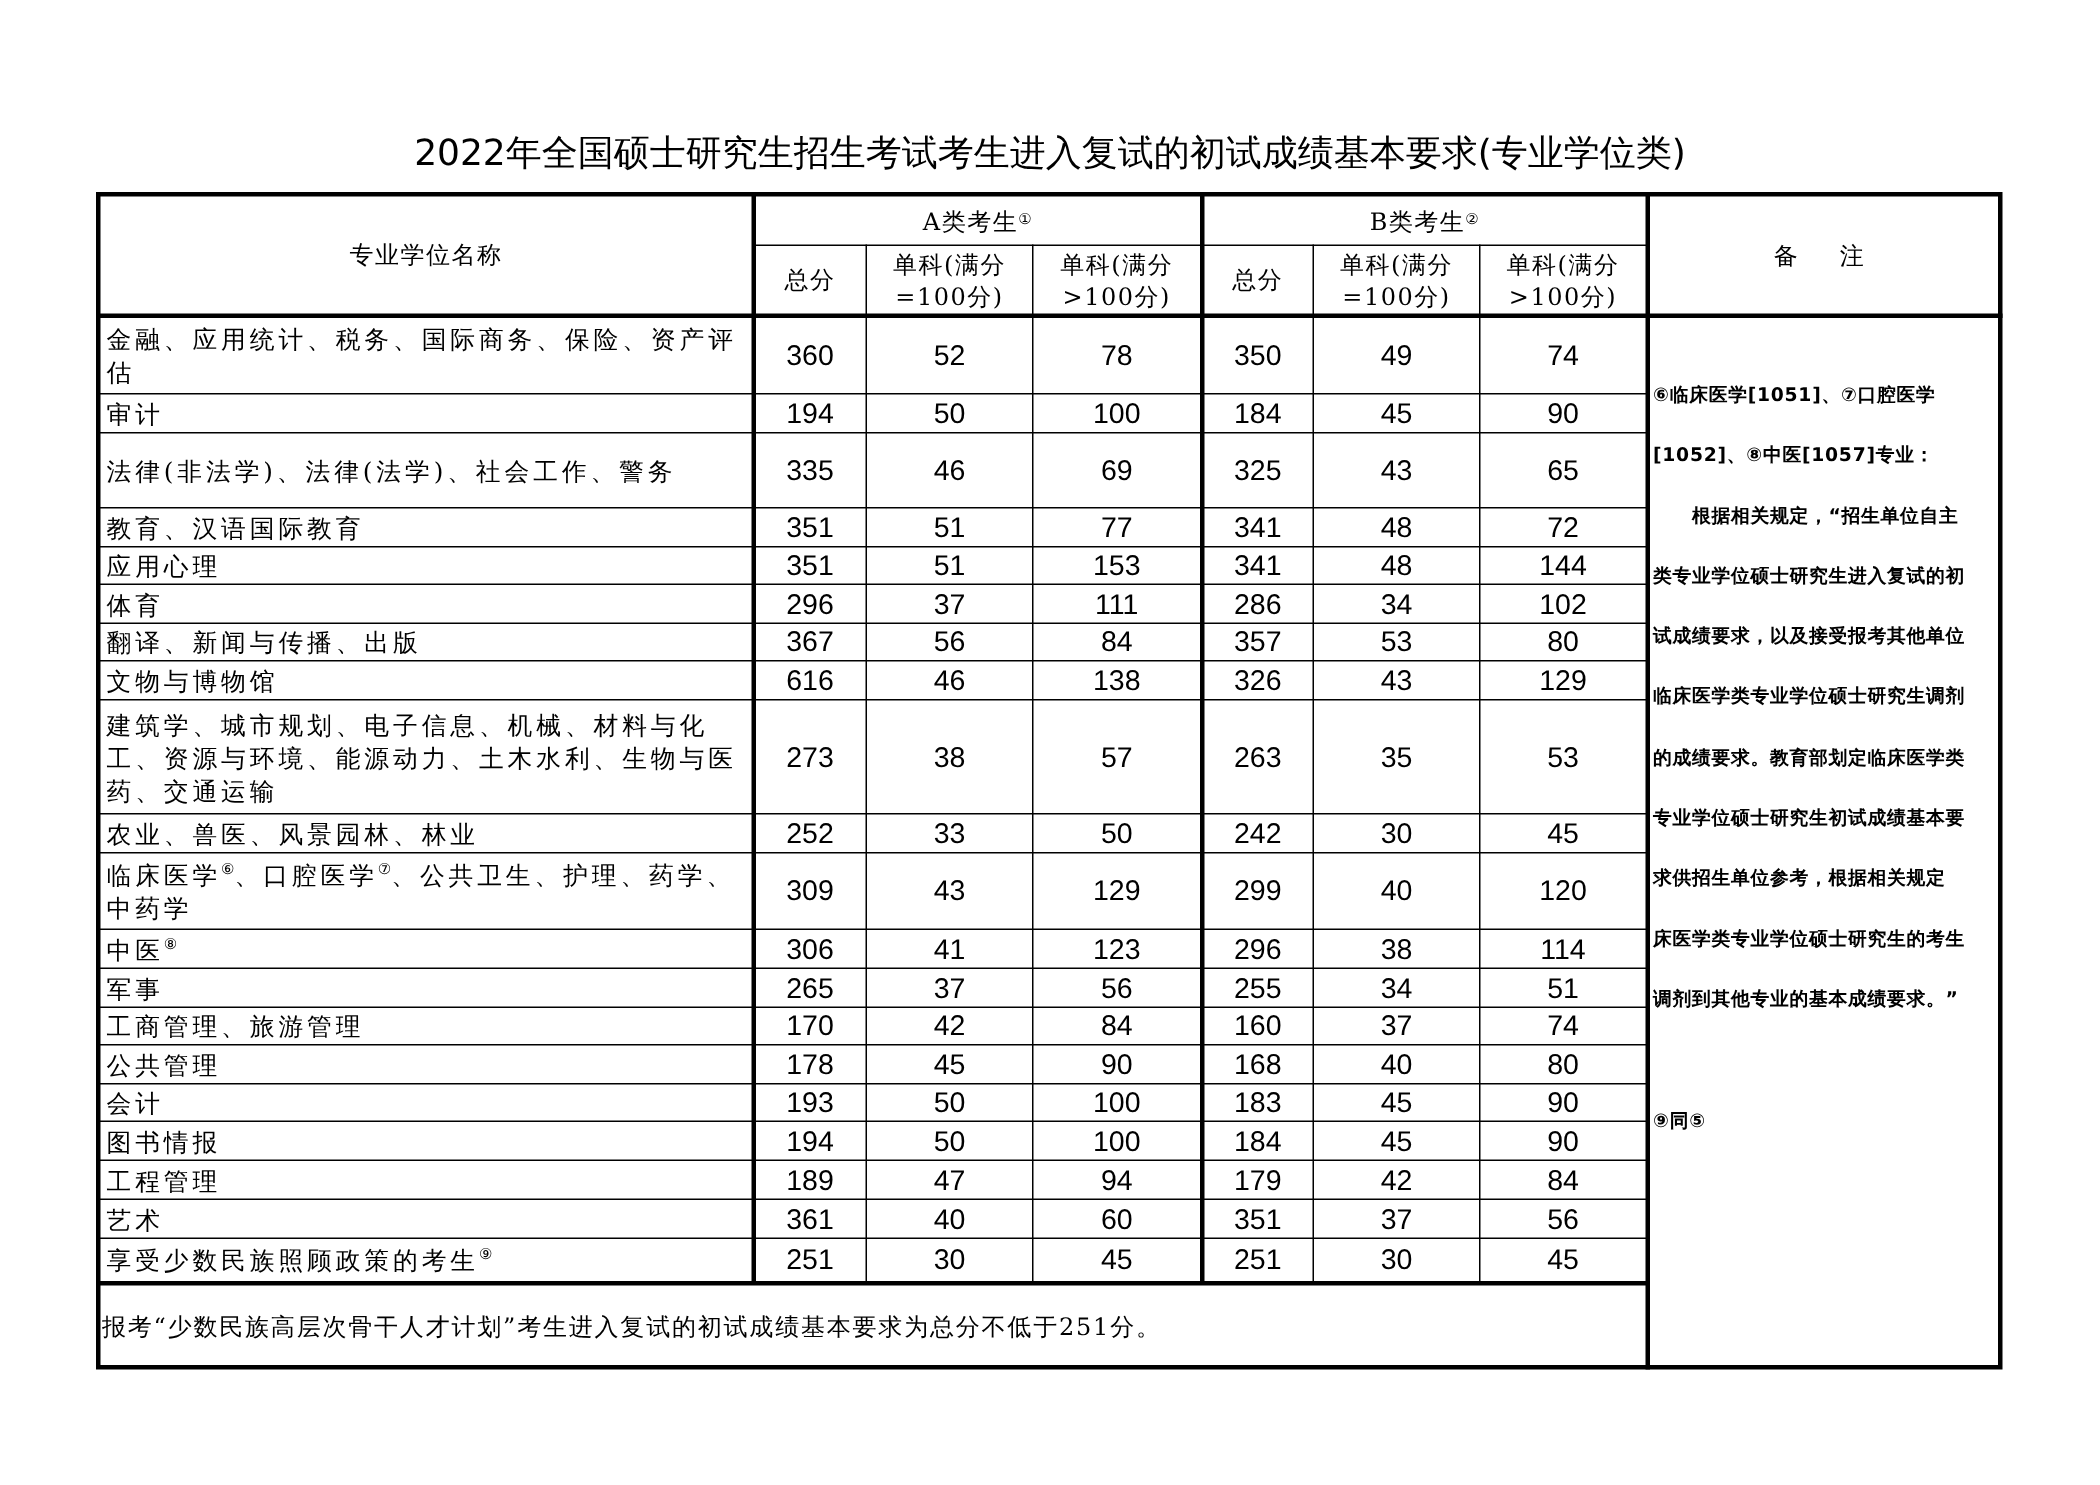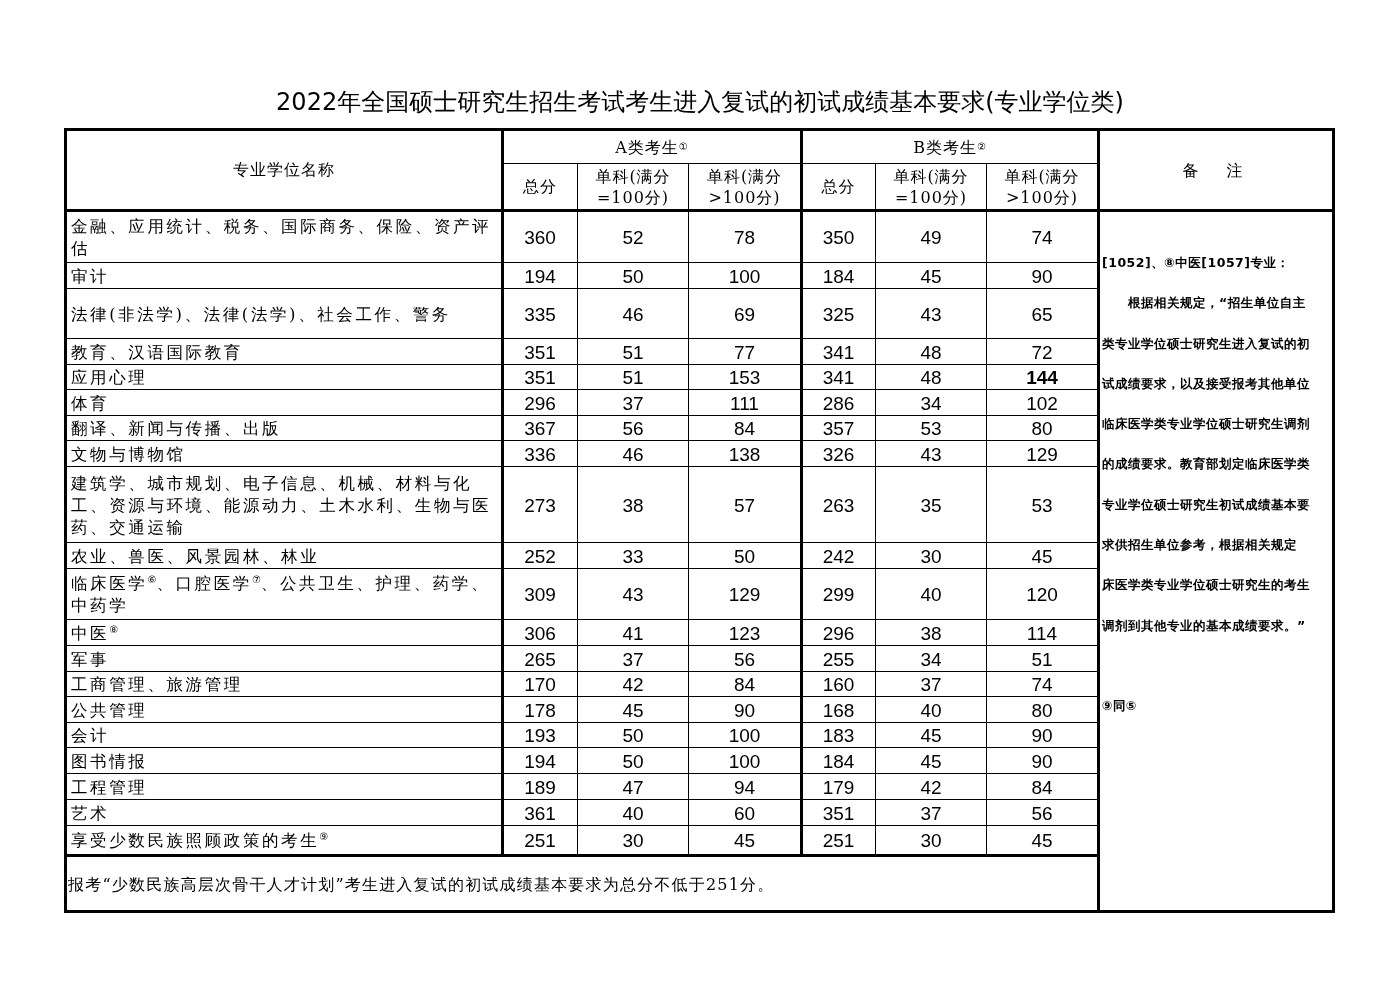--- a/index.html
+++ b/index.html
@@ -145,21 +145,21 @@
     </div>
     <div>
       <div class="cell name" style="left: 67px; top: 366px; width: 434px; height: 24px;">
         <span>应用心理</span>
       </div>
       <div class="cell num" style="left: 503px; top: 366px; width: 74px; height: 24px;">351</div>
       <div class="cell num" style="left: 578px; top: 366px; width: 110px; height: 24px;">51</div>
       <div class="cell num" style="left: 689px; top: 366px; width: 111px; height: 24px;">153</div>
       <div class="cell num" style="left: 802px; top: 366px; width: 73px; height: 24px;">341</div>
       <div class="cell num" style="left: 876px; top: 366px; width: 110px; height: 24px;">48</div>
-      <div class="cell num" style="left: 987px; top: 366px; width: 110px; height: 24px; font-weight: bold;">144</div>
+      <div class="cell num" style="left: 987px; top: 366px; width: 110px; height: 24px;">144</div>
     </div>
     <div>
       <div class="cell name" style="left: 67px; top: 391px; width: 461px; height: 25px; text-align: right;">
         <span>体育</span>
       </div>
       <div class="cell num" style="left: 503px; top: 391px; width: 74px; height: 25px;">296</div>
       <div class="cell num" style="left: 578px; top: 391px; width: 110px; height: 25px;">37</div>
       <div class="cell num" style="left: 689px; top: 391px; width: 111px; height: 25px;">111</div>
       <div class="cell num" style="left: 802px; top: 391px; width: 73px; height: 25px;">286</div>
       <div class="cell num" style="left: 876px; top: 391px; width: 110px; height: 25px;">34</div>
@@ -173,21 +173,21 @@
       <div class="cell num" style="left: 578px; top: 417px; width: 110px; height: 24px;">56</div>
       <div class="cell num" style="left: 689px; top: 417px; width: 111px; height: 24px;">84</div>
       <div class="cell num" style="left: 802px; top: 417px; width: 73px; height: 24px;">357</div>
       <div class="cell num" style="left: 876px; top: 417px; width: 110px; height: 24px;">53</div>
       <div class="cell num" style="left: 987px; top: 417px; width: 110px; height: 24px;">80</div>
     </div>
     <div>
       <div class="cell name" style="left: 67px; top: 442px; width: 434px; height: 25px;">
         <span>文物与博物馆</span>
       </div>
-      <div class="cell num" style="left: 503px; top: 442px; width: 74px; height: 25px;">336</div>
+      <div class="cell num" style="left: 503px; top: 442px; width: 74px; height: 25px;">616</div>
       <div class="cell num" style="left: 578px; top: 442px; width: 110px; height: 25px;">46</div>
       <div class="cell num" style="left: 689px; top: 442px; width: 111px; height: 25px;">138</div>
       <div class="cell num" style="left: 802px; top: 442px; width: 73px; height: 25px;">326</div>
       <div class="cell num" style="left: 876px; top: 442px; width: 110px; height: 25px;">43</div>
       <div class="cell num" style="left: 987px; top: 442px; width: 110px; height: 25px;">129</div>
     </div>
     <div>
       <div class="cell name" style="left: 67px; top: 468px; width: 434px; height: 75px;">
         <span>建筑学、城市规划、电子信息、机械、材料与化工、资源与环境、能源动力、土木水利、生物与医药、交通运输</span>
       </div>
@@ -315,20 +315,21 @@
       <div class="cell num" style="left: 503px; top: 827px; width: 74px; height: 28px;">251</div>
       <div class="cell num" style="left: 578px; top: 827px; width: 110px; height: 28px;">30</div>
       <div class="cell num" style="left: 689px; top: 827px; width: 111px; height: 28px;">45</div>
       <div class="cell num" style="left: 802px; top: 827px; width: 73px; height: 28px;">251</div>
       <div class="cell num" style="left: 876px; top: 827px; width: 110px; height: 28px;">30</div>
       <div class="cell num" style="left: 987px; top: 827px; width: 110px; height: 28px;">45</div>
     </div>
   </div>
 
 <div class="remarks">
+  <p>⑥临床医学[1051]、⑦口腔医学</p>
   <p>[1052]、⑧中医[1057]专业：</p>
   <p>　　根据相关规定，“招生单位自主</p>
   <p>类专业学位硕士研究生进入复试的初</p>
   <p>试成绩要求，以及接受报考其他单位</p>
   <p>临床医学类专业学位硕士研究生调剂</p>
   <p>的成绩要求。教育部划定临床医学类</p>
   <p>专业学位硕士研究生初试成绩基本要</p>
   <p>求供招生单位参考，根据相关规定</p>
   <p>床医学类专业学位硕士研究生的考生</p>
   <p>调剂到其他专业的基本成绩要求。”</p>

